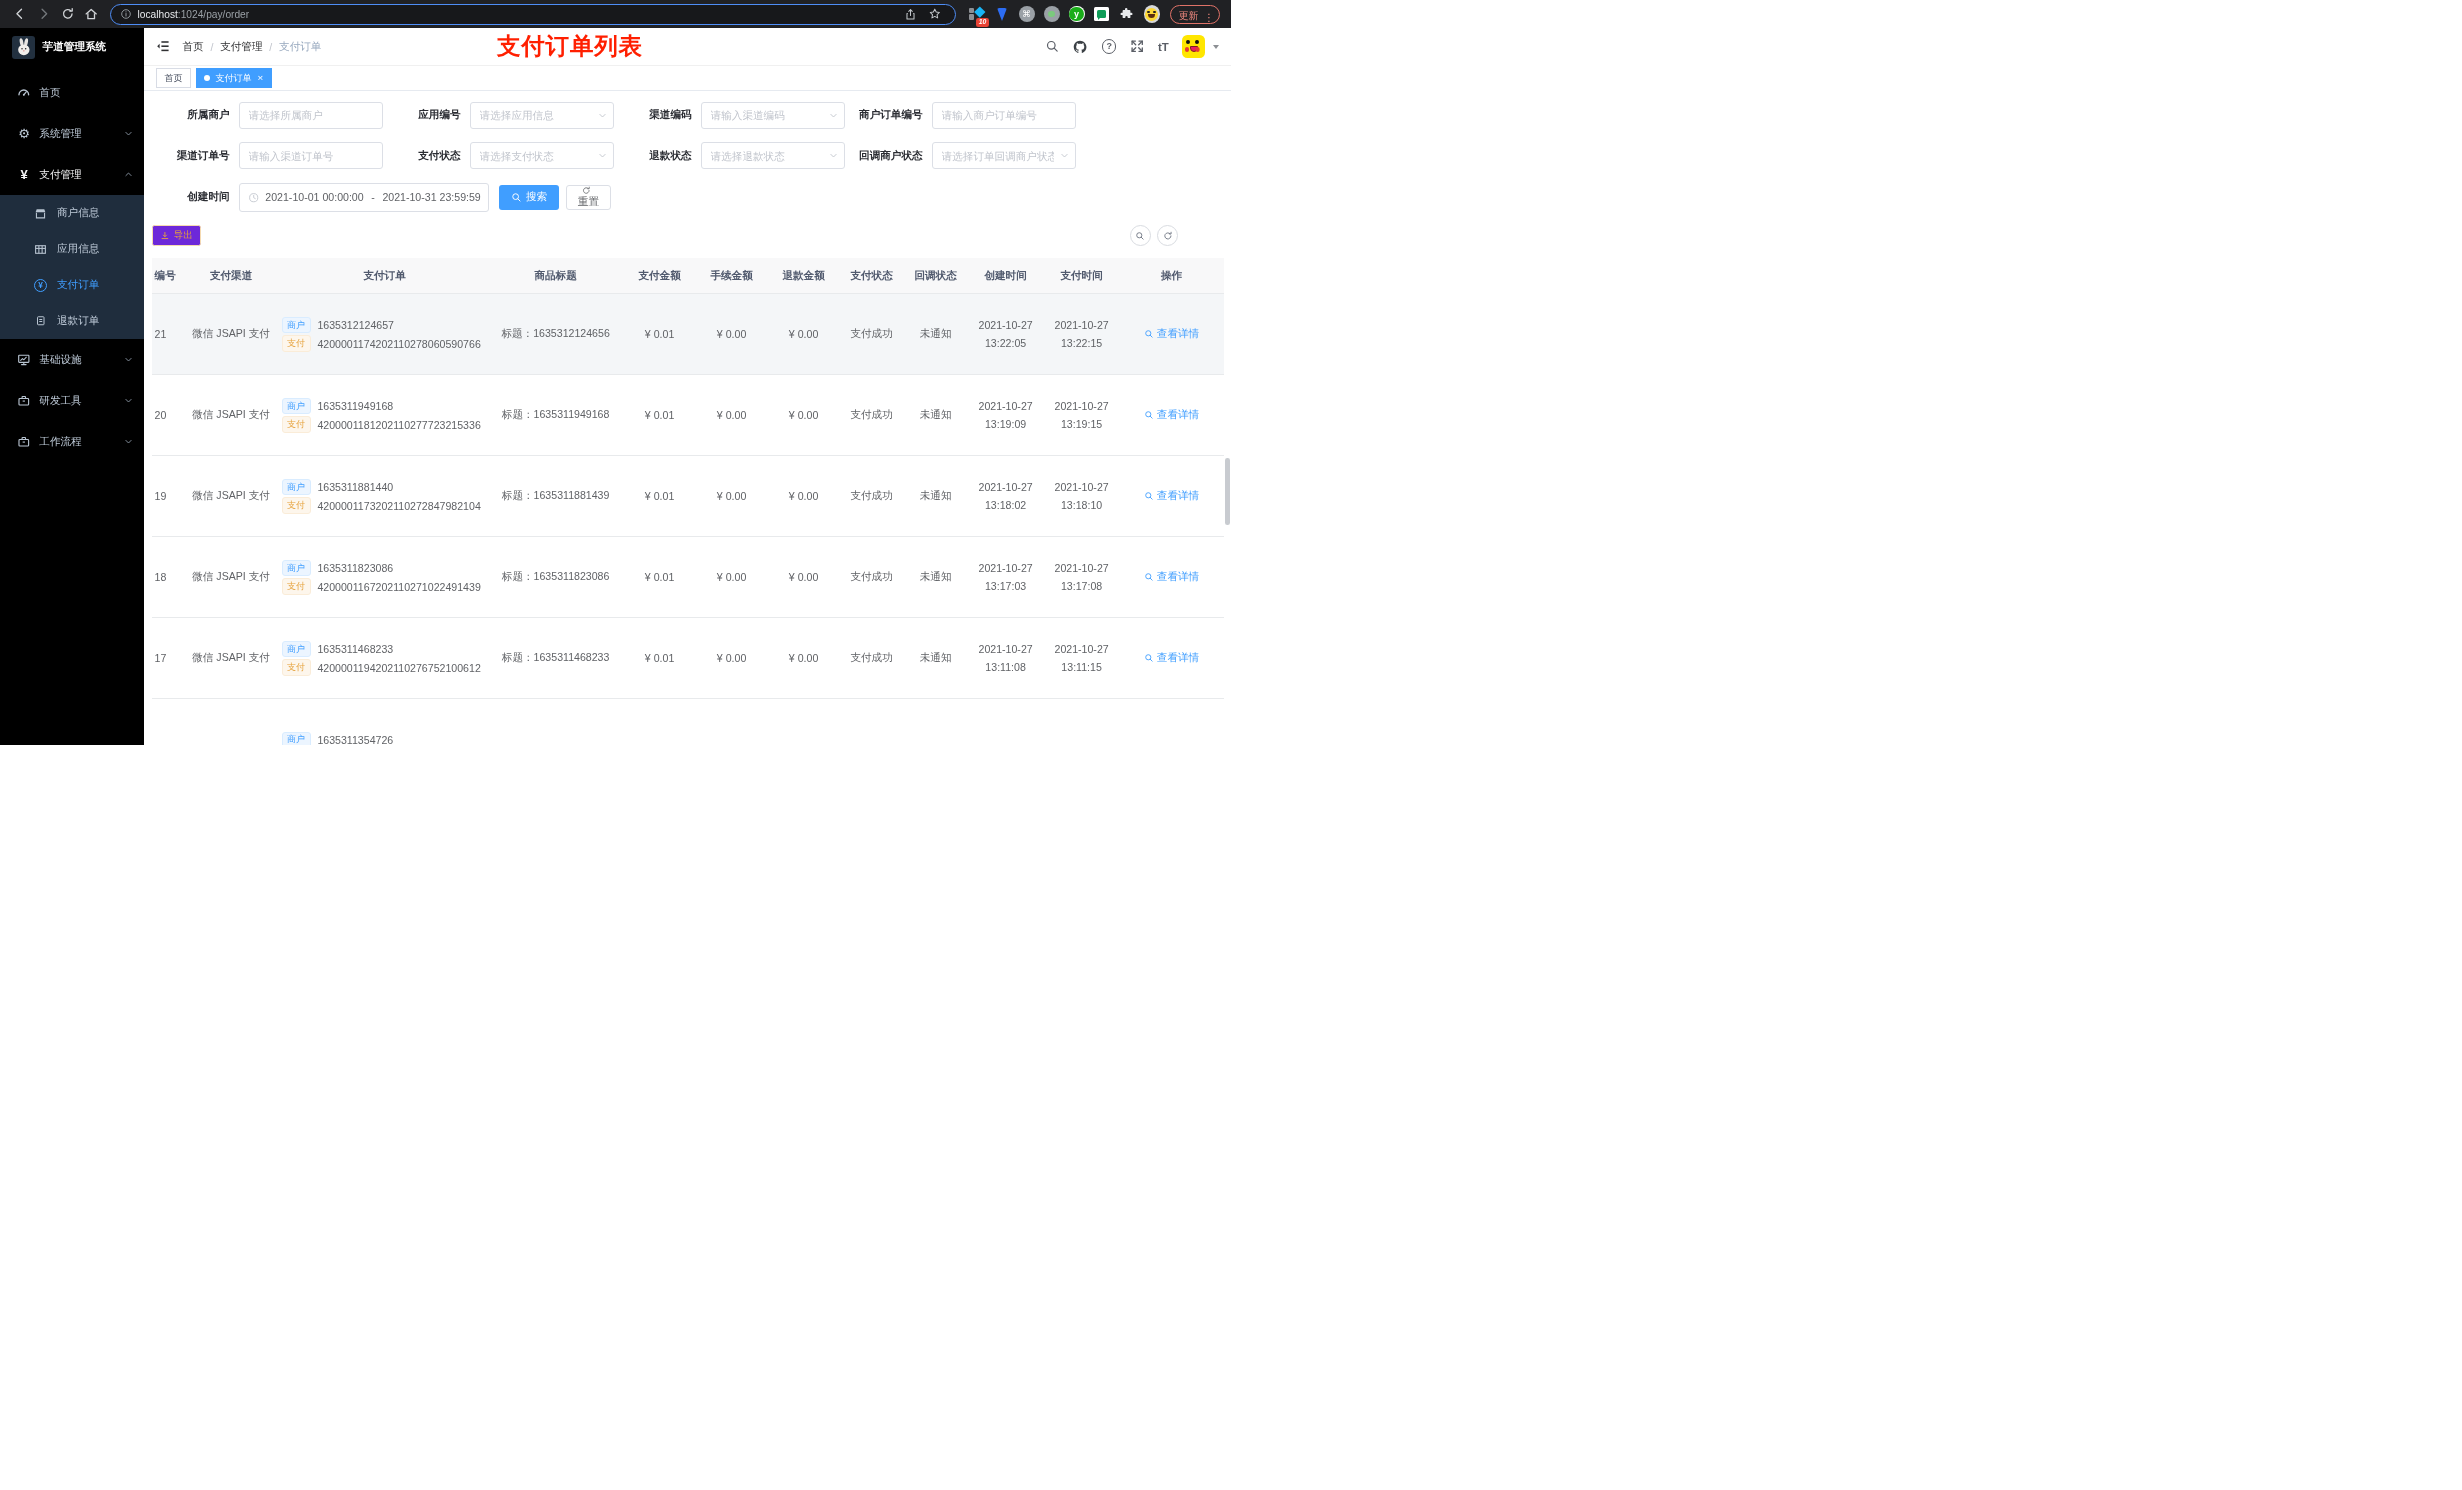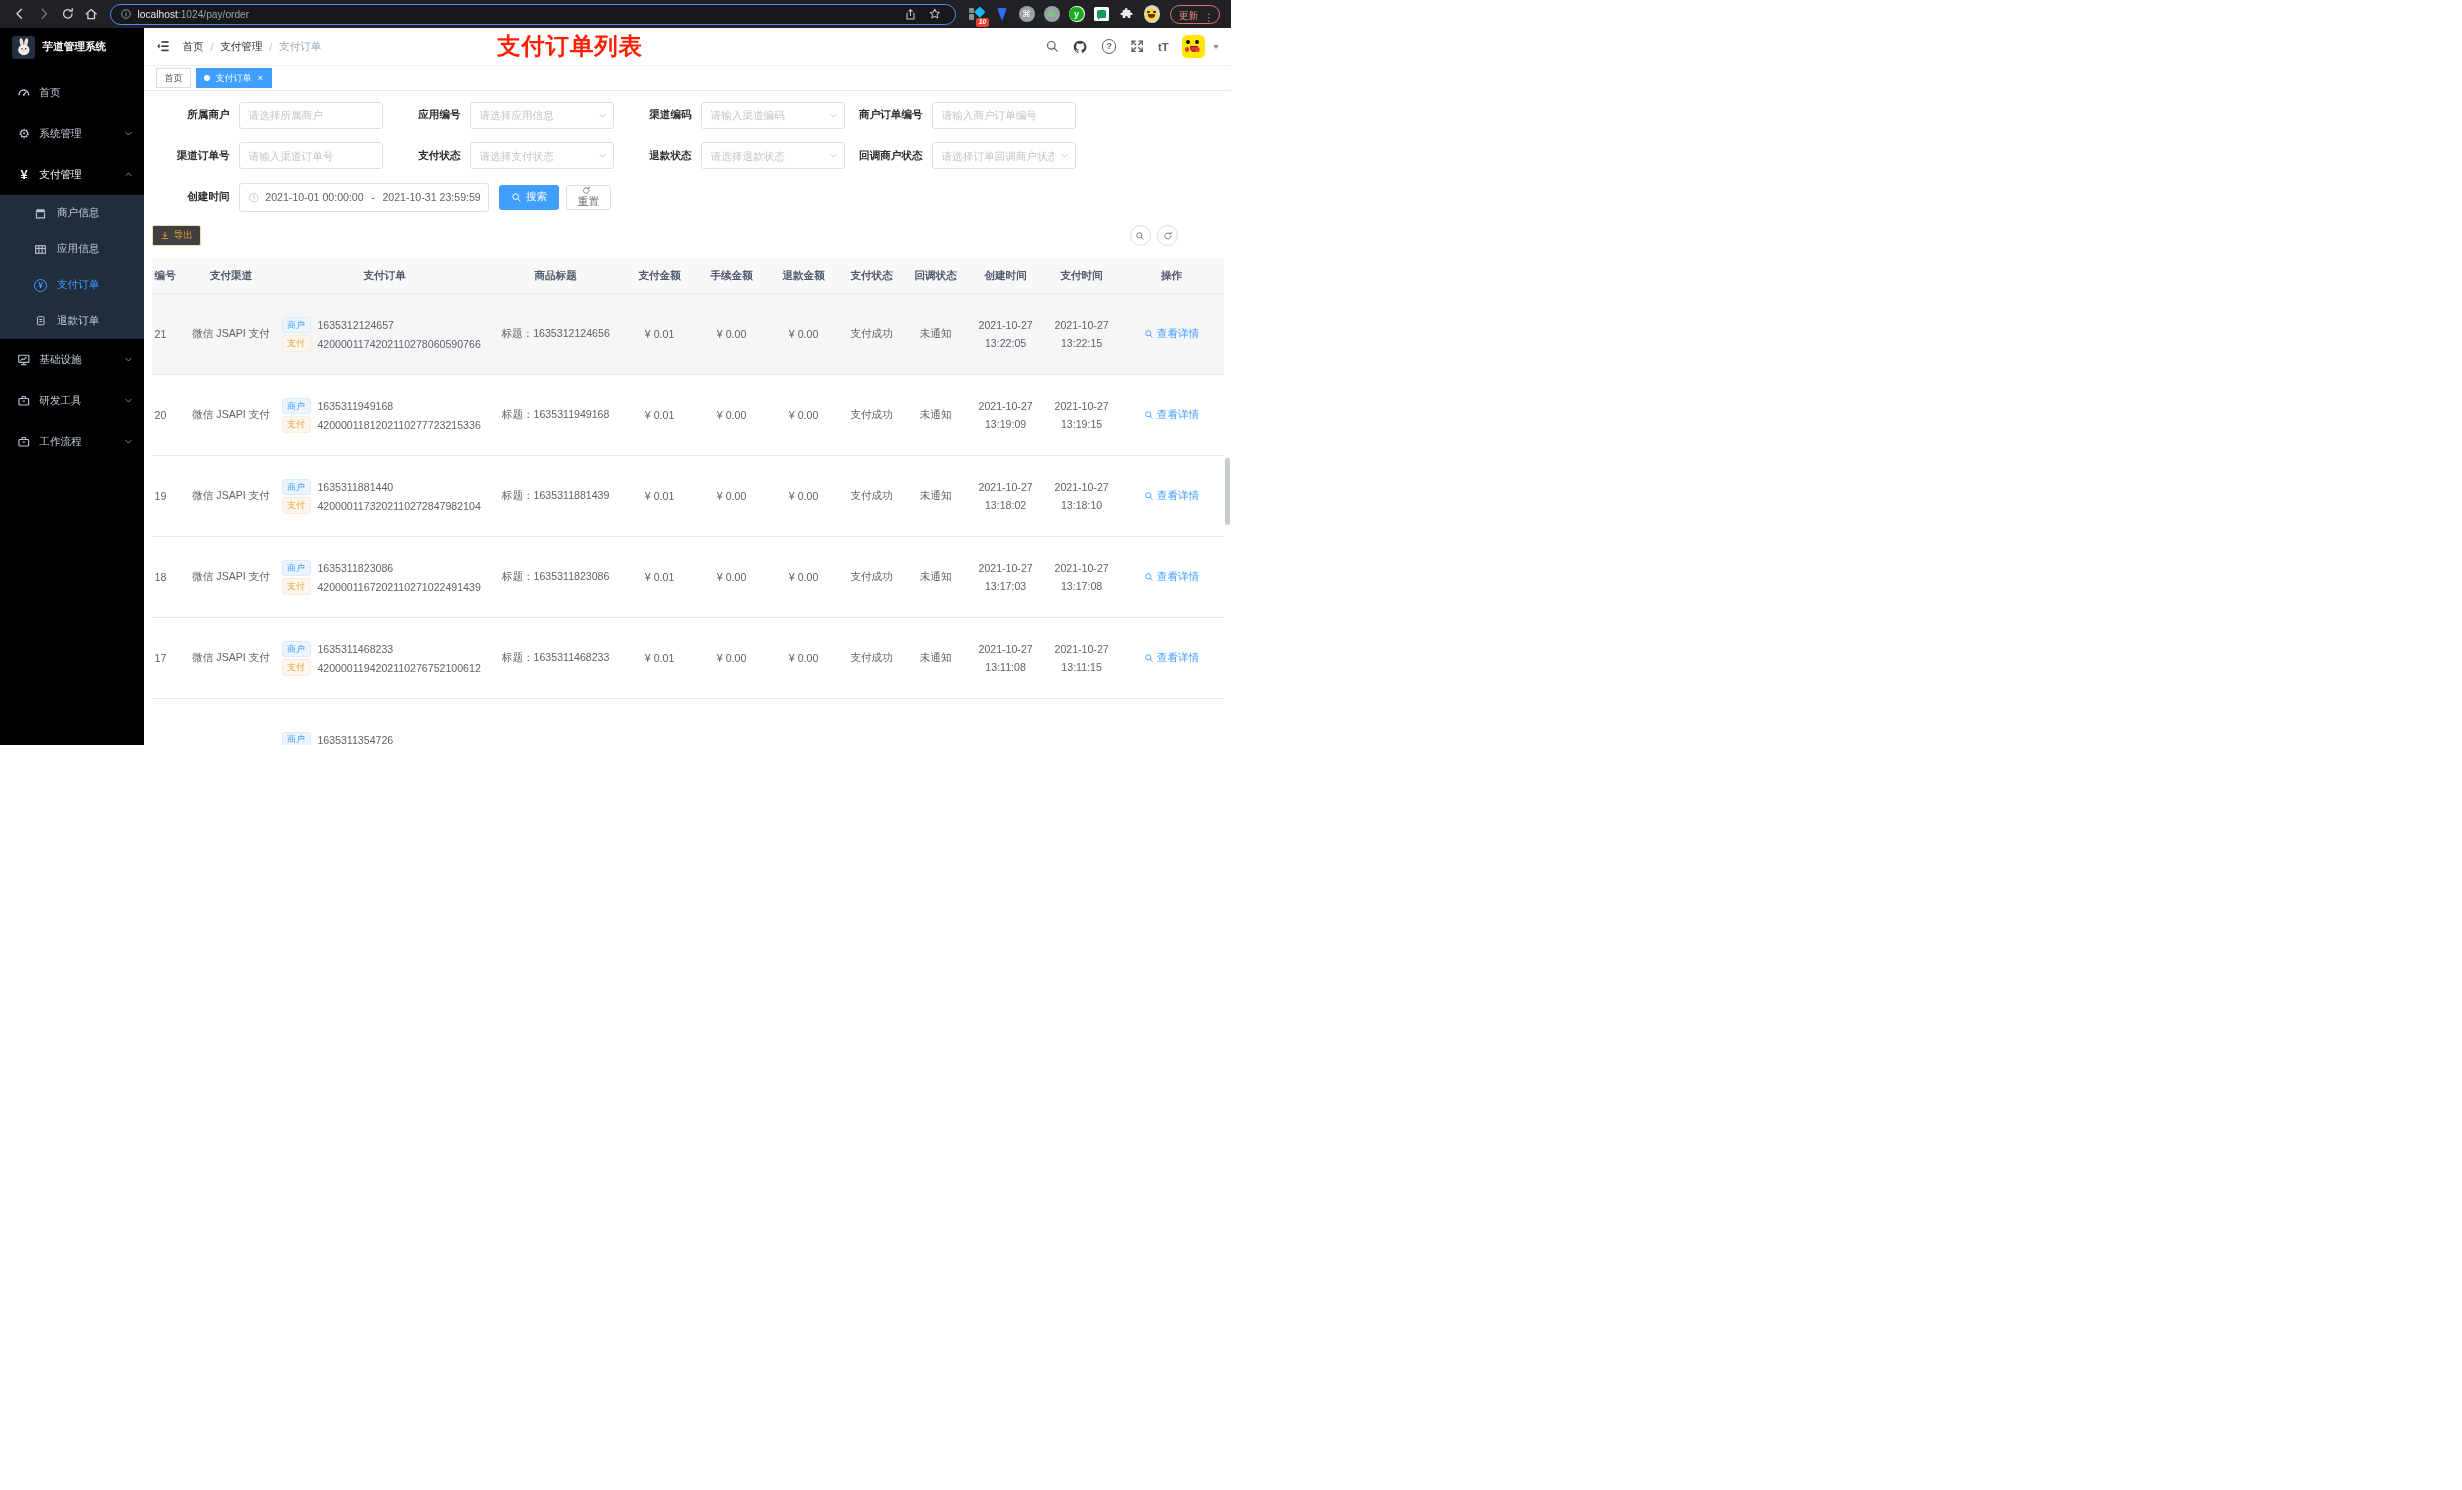--- a/index.html
+++ b/index.html
@@ -103,21 +103,21 @@
   .sel-arrow { position:absolute; right:6.8px; top:9px; pointer-events:none; display:flex; }
   .date-box { width:250px; height:29px; border:0.8px solid #dcdfe6; border-radius:3px; display:flex; align-items:center;
     padding:0 8.3px; font-size:10.6px; color:#606266; cursor:text; }
   .date-box .dv { margin-left:6px; white-space:nowrap; }
   .date-box .dsep { margin:0 7.6px; color:#606266; }
   .btn { height:25px; display:inline-flex; align-items:center; border-radius:3px; font-size:10.6px; padding:0 10.6px; cursor:pointer; border:0.8px solid transparent; }
   .btn svg { margin-right:4.5px; }
   .btn-primary { background:#409eff; color:#fff; margin-left:10.6px; }
   .btn-plain { background:#fff; border-color:#dcdfe6; color:#606266; margin-left:7.6px;flex-direction:column; }
   .toolbar-row { display:flex; align-items:center; margin-top:10.6px; height:27px; }
-  .btn-export { height:21px; padding:0 7.6px; font-size:9.5px; background:#404040; border:0.8px solid #f5dab1; color:#e6a23c; border-radius:2.3px; display:inline-flex; align-items:center; cursor:pointer; }
+  .btn-export { height:21px; padding:0 7.6px; font-size:9.5px; background:#6d28d9; border:0.8px solid #f5dab1; color:#e6a23c; border-radius:2.3px; display:inline-flex; align-items:center; cursor:pointer; }
   .btn-export svg { margin-right:3.8px; }
   .tool-circles { margin-left:auto; margin-right:45px; display:flex; }
   .circ-btn { width:21px; height:21px; border-radius:50%; border:0.8px solid #d9dce1; background:#fff; display:flex; align-items:center; justify-content:center; cursor:pointer; margin-left:6.8px; }
 
   
   .table { margin-top:9px; width:1072px; font-size:10.6px; color:#606266; }
   .thead { display:flex; align-items:center; height:36px; background:#f8f8f9; border-bottom:0.8px solid #e8eaec;
     font-weight:700; color:#515a6e; }
   .tr { display:flex; align-items:center; height:81px; border-bottom:0.8px solid #e8eaec; background:#fff; }
   .tr.hover { background:#f4f6f8; }

